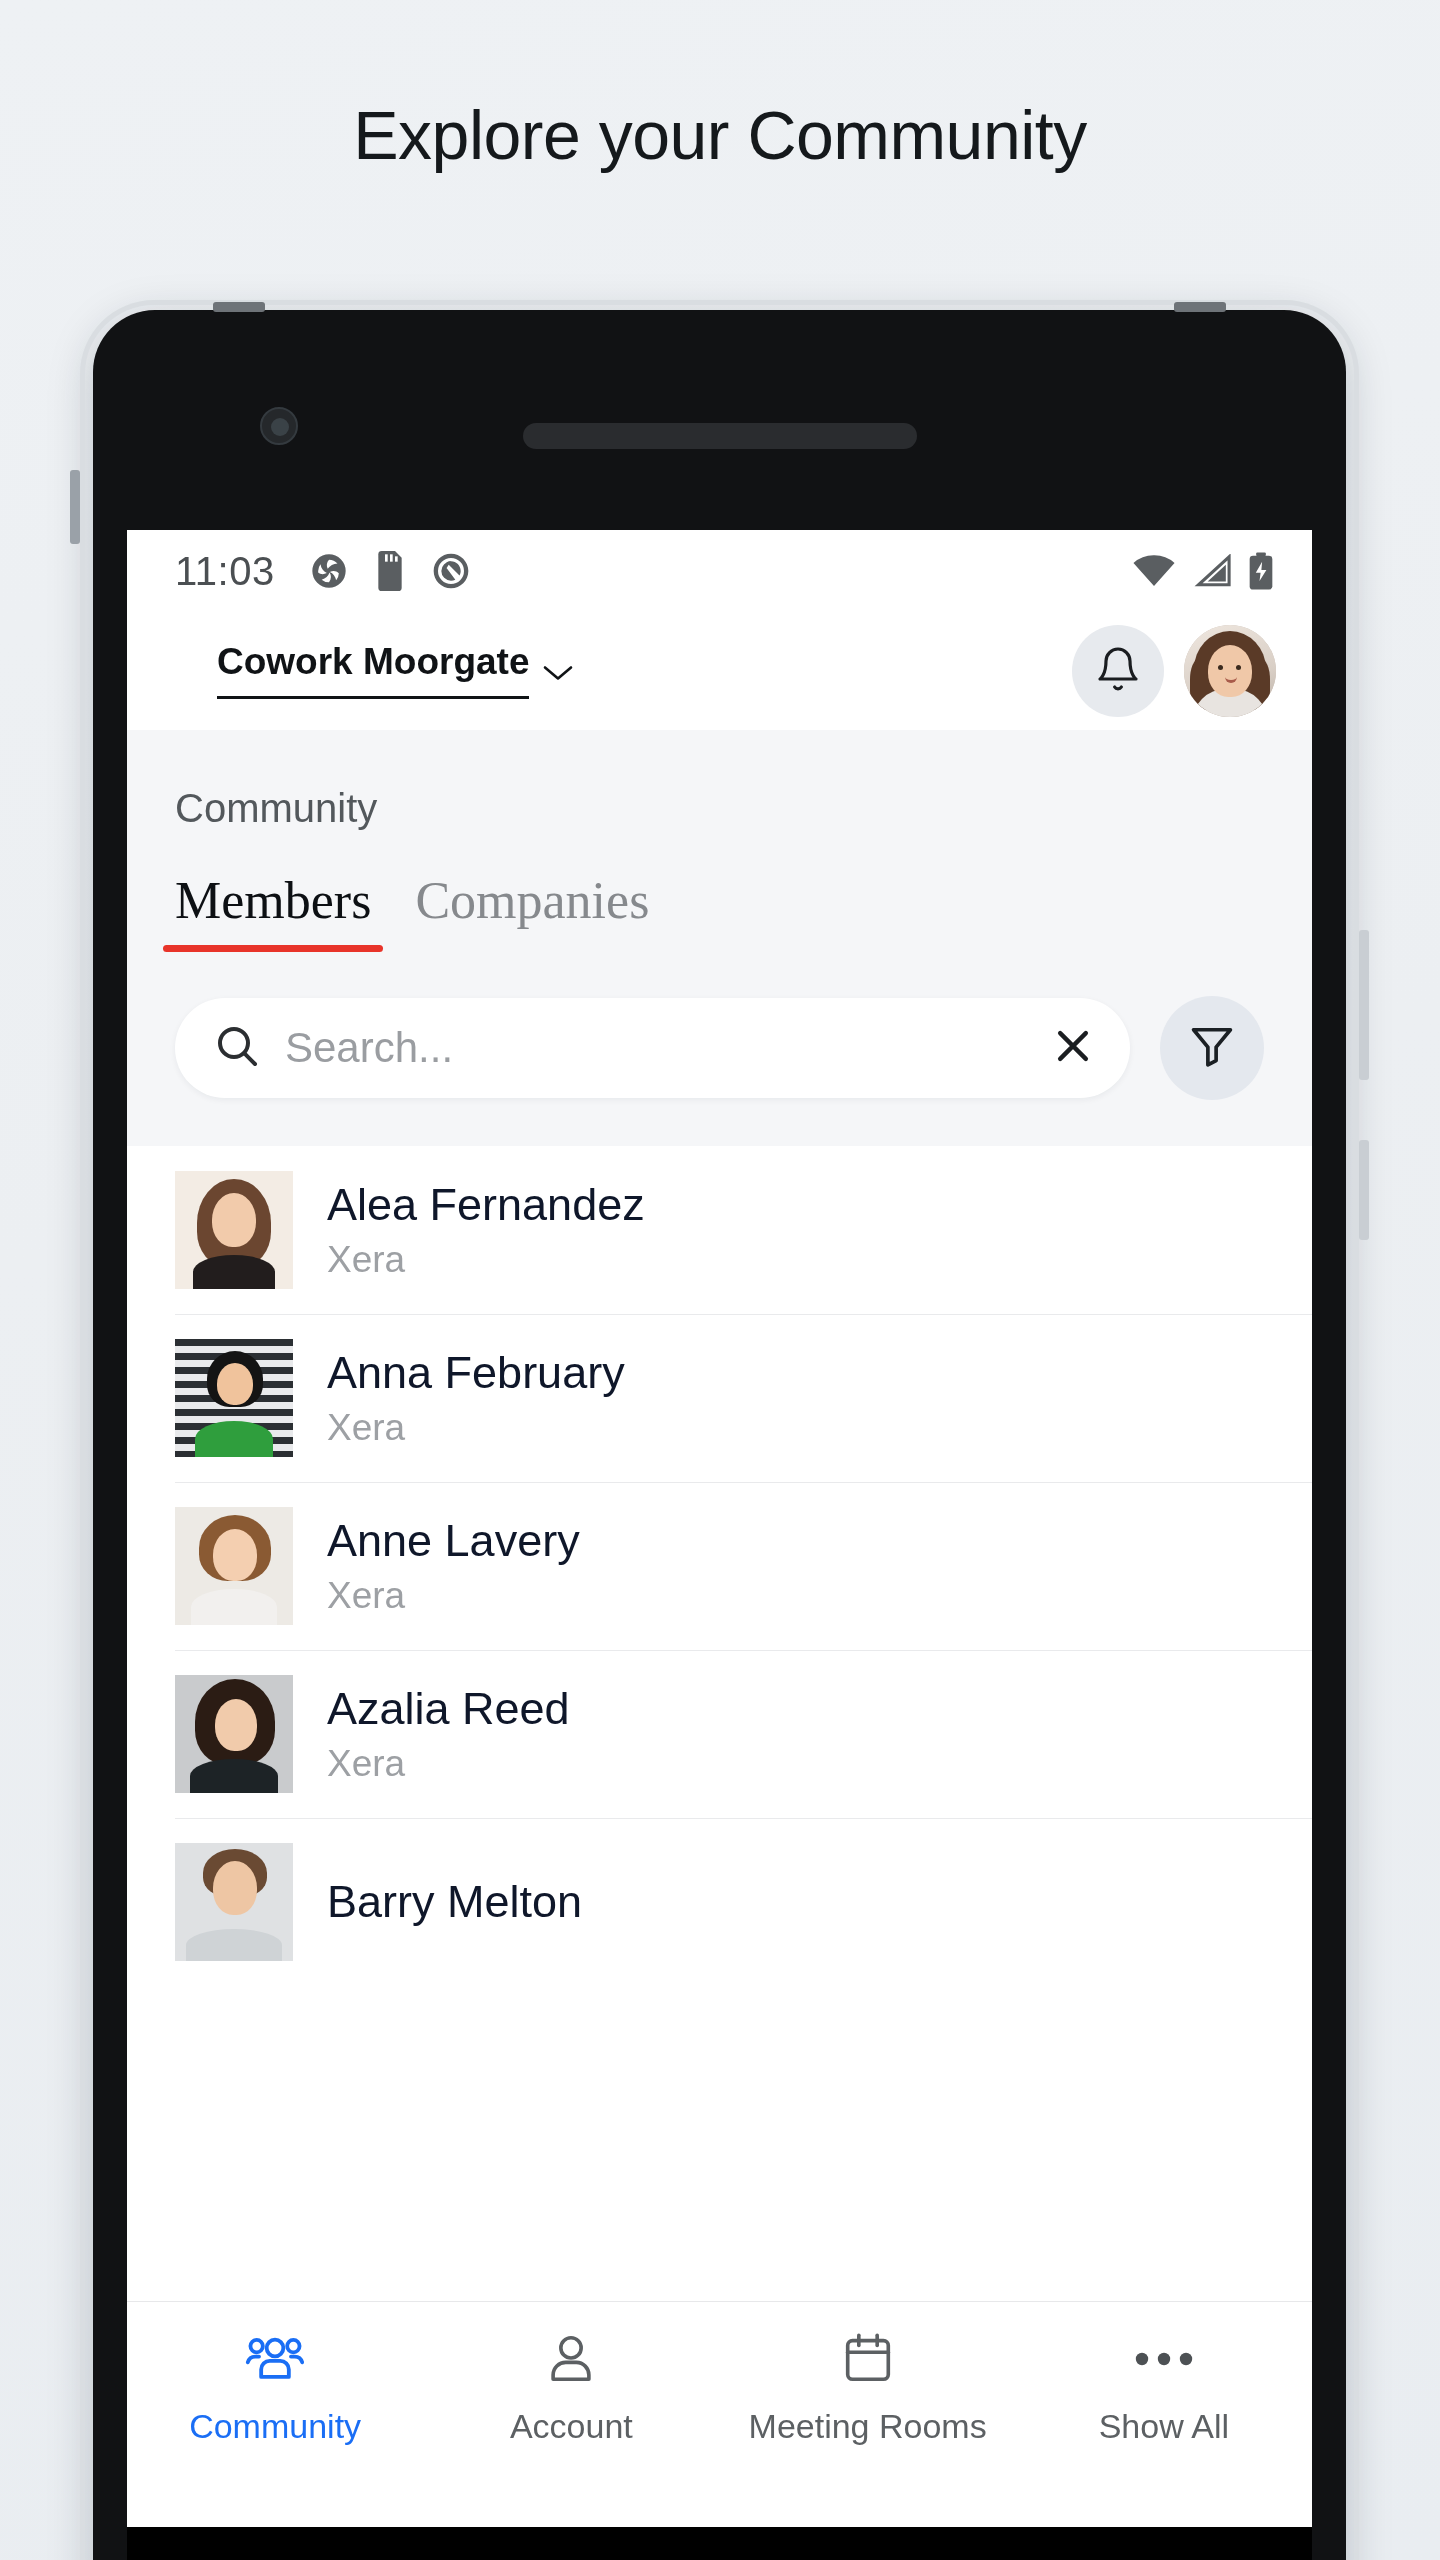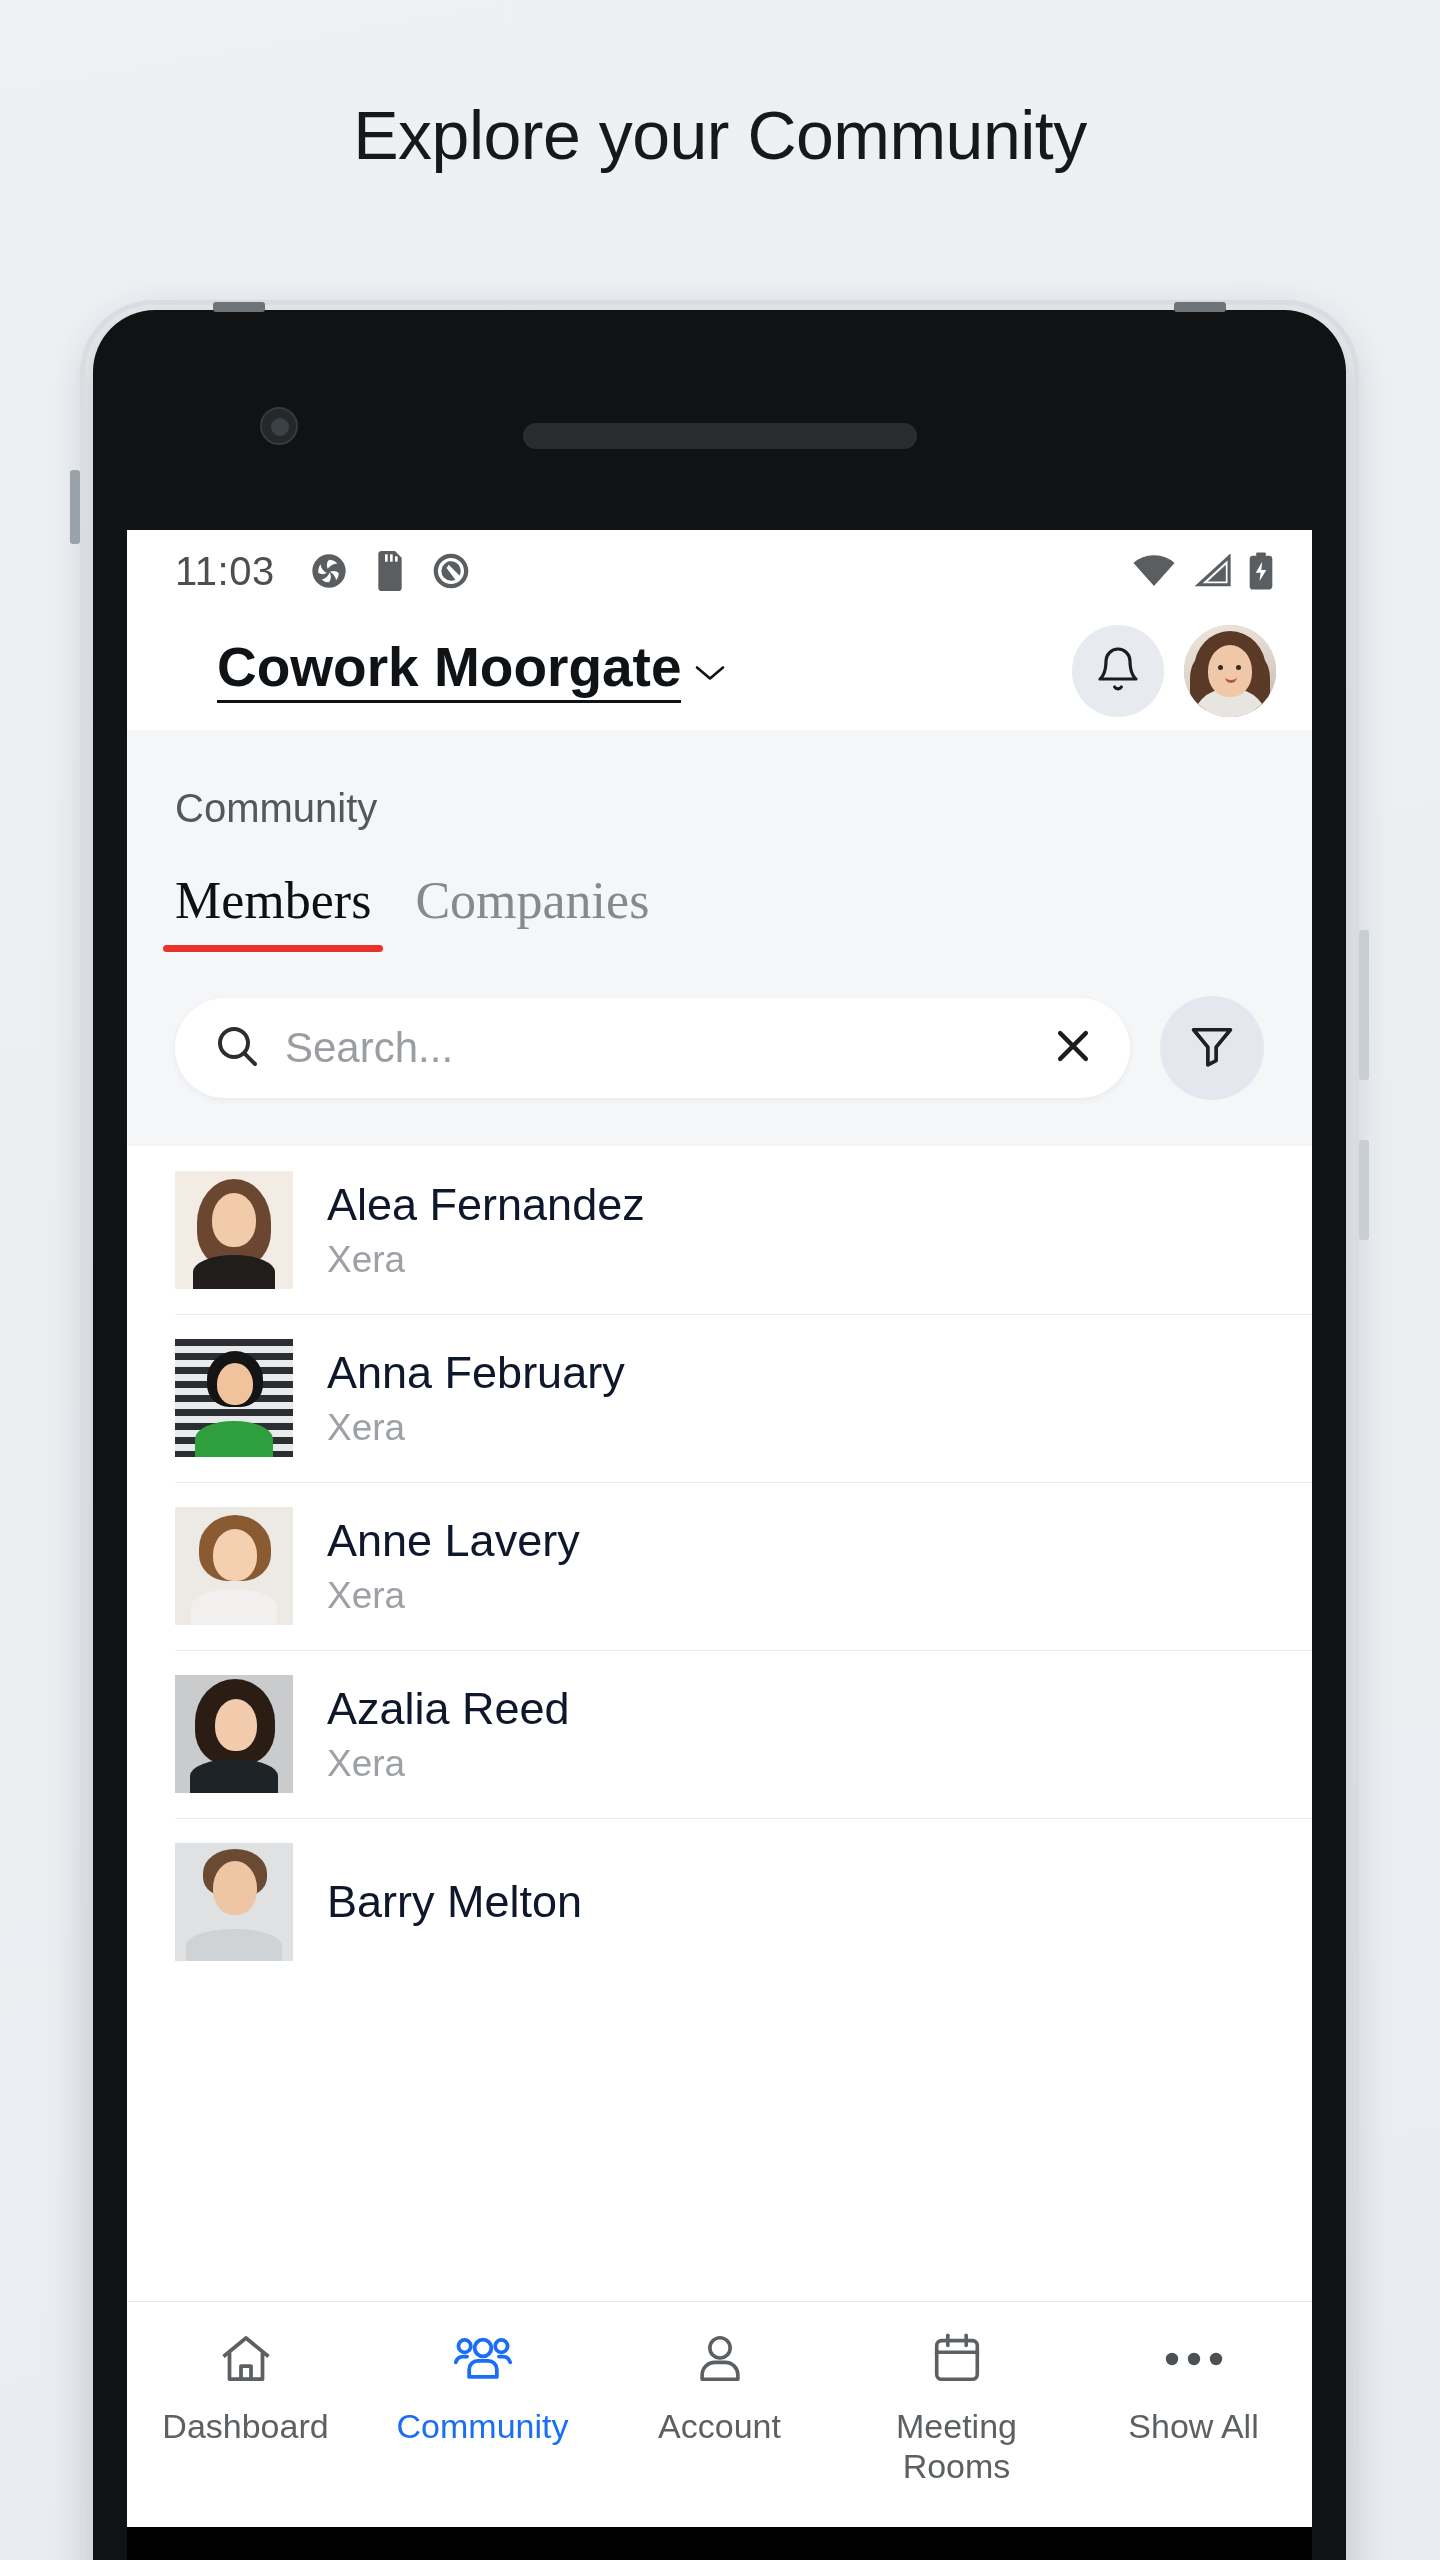--- a/index.html
+++ b/index.html
@@ -105,23 +105,23 @@
     display: flex;
     align-items: center;
     padding: 0 36px 0 46px;
     position: relative;
   }
   .venue {
     display: flex; align-items: center; gap: 14px;
     margin-left: 44px;
   }
   .venue-name {
-    font-size: 55px; font-weight: 700; color: #101316;
+    font-size: 37px; font-weight: 700; color: #101316;
     border-bottom: 3px solid #101316;
-    padding-bottom: 4px;
+    padding-bottom: 14px;
     line-height: 1.05;
   }
   .chev {
     width: 30px; height: 18px; margin-top: 4px;
   }
   .header-right {
     margin-left: auto;
     display: flex; align-items: center; gap: 20px;
   }
   .bell-btn {
@@ -480,30 +480,20 @@
         </div>
         <div class="meta">
           <div class="m-name">Barry Melton</div>
         </div>
       </div>
 
     </div>
 
     <div class="bottomnav">
 
-      <div class="nav-item">
-        <span class="nav-ic">
-          <svg width="60" height="60" viewBox="0 0 24 24" fill="none" stroke="#5c6063" stroke-width="1.5" stroke-linejoin="round">
-            <path d="M3 11 12 3.6 21 11"></path>
-              <path d="M5.4 9.4V20h13.2V9.4"></path>
-              <path d="M10 20v-5.2h4V20"></path>
-          </svg>
-        </span>
-        <span class="nav-label">Dashboard</span>
-      </div>
 
       <div class="nav-item active">
         <span class="nav-ic">
           <svg width="62" height="62" viewBox="0 0 26 24" fill="none" stroke="#1a6ef5" stroke-width="1.6" stroke-linecap="round" stroke-linejoin="round">
             <circle cx="13" cy="7.4" r="3.5"></circle>
             <circle cx="5.3" cy="6.6" r="2.6"></circle>
             <circle cx="20.7" cy="6.6" r="2.6"></circle>
             <path d="M7.2 19.5v-3.1c0-2 1.6-3.6 3.6-3.6h4.4c2 0 3.6 1.6 3.6 3.6v3.1z"></path>
             <path d="M1.6 13.4c.4-1.4 1.6-2.4 3.1-2.4h1.6"></path>
             <path d="M24.4 13.4c-.4-1.4-1.6-2.4-3.1-2.4h-1.6"></path>

